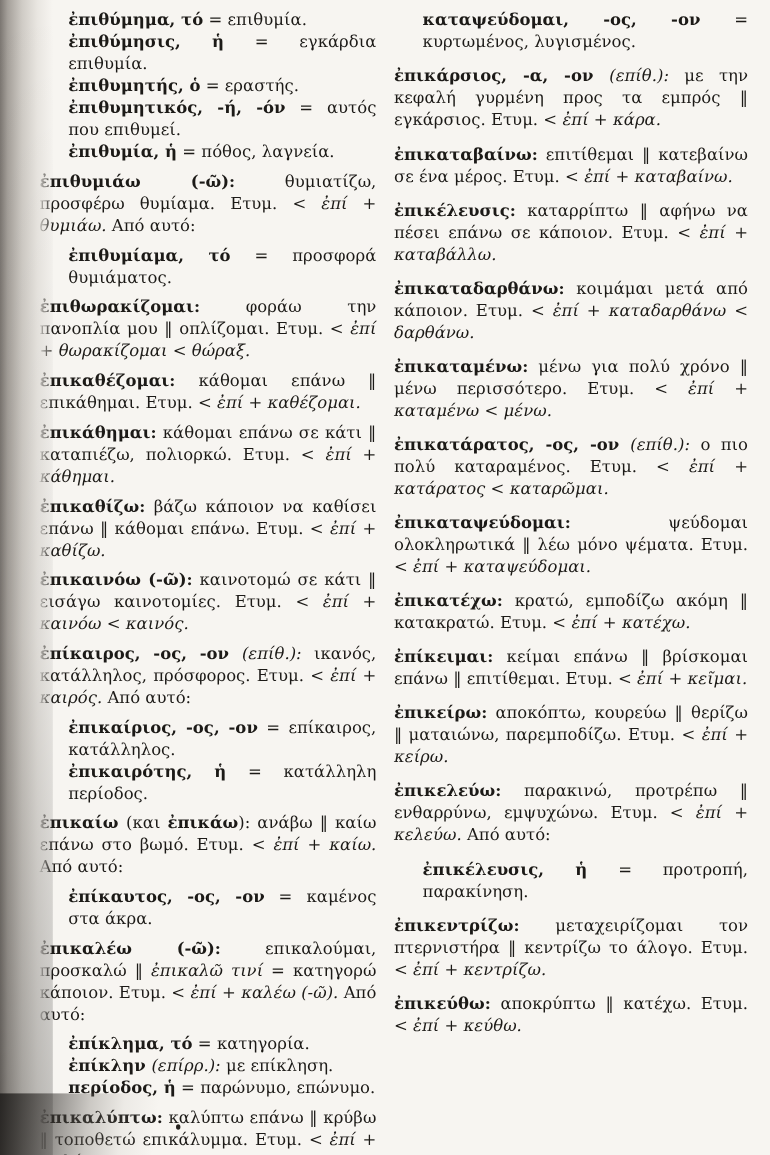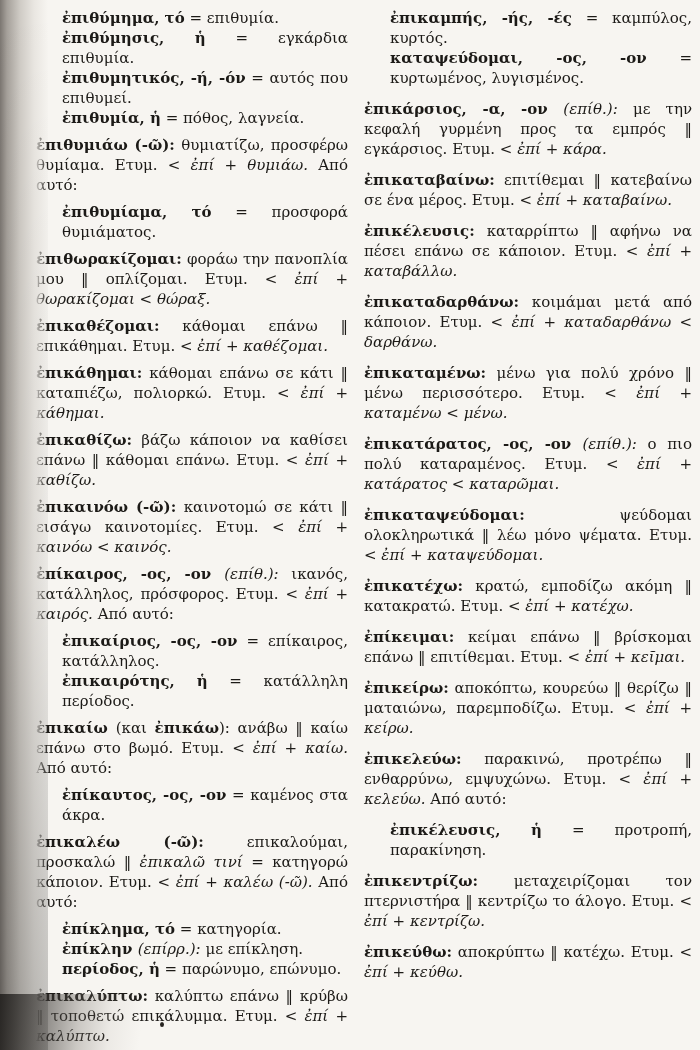--- a/index.html
+++ b/index.html
@@ -6,21 +6,21 @@
   body{
     width:700px;height:1050px;overflow:hidden;position:relative;
     background:#f7f5f1;
     color:#1c1a17;
     font-family:"DejaVu Serif","Liberation Serif",serif;
   }
   .page{
     position:relative;
     box-sizing:border-box;
     width:700px;height:1050px;
-    padding:8px 8px 0 36px;
+    padding:8px 20px 0 36px;
   }
   .columns{display:flex;gap:16px;}
   .column{box-sizing:border-box;}
   .column[data-col="0"]{width:312px;}
   .column[data-col="1"]{width:328px;}
   .entry{
     margin:0;
     font-size:15px;
     line-height:20px;
     text-align:justify;
@@ -56,20 +56,21 @@
   }
 </style>
 </head>
 <body>
 
 <div class="page">
   <div class="columns">
     <div class="column" data-col="0">
         <p class="entry sub"><span class="seg-b">ἐπιθύμημα, τό</span><span class="seg-n"> = επιθυμία.</span></p>
         <p class="entry sub"><span class="seg-b">ἐπιθύμησις, ἡ</span><span class="seg-n"> = εγκάρδια επιθυμία.</span></p>
+        <p class="entry sub"><span class="seg-b">ἐπιθυμητής, ὁ</span><span class="seg-n"> = εραστής.</span></p>
         <p class="entry sub"><span class="seg-b">ἐπιθυμητικός, -ή, -όν</span><span class="seg-n"> = αυτός που επιθυμεί.</span></p>
         <p class="entry sub"><span class="seg-b">ἐπιθυμία, ἡ</span><span class="seg-n"> = πόθος, λαγνεία.</span></p>
         <p class="entry main"><span class="seg-b">ἐπιθυμιάω (-ῶ):</span><span class="seg-n"> θυμιατίζω, προσφέρω θυμίαμα. Ετυμ. </span><span class="seg-i">&lt; ἐπί + θυμιάω.</span><span class="seg-n"> Από αυτό:</span></p>
         <p class="entry sub"><span class="seg-b">ἐπιθυμίαμα, τό</span><span class="seg-n"> = προσφορά θυμιάματος.</span></p>
         <p class="entry main"><span class="seg-b">ἐπιθωρακίζομαι:</span><span class="seg-n"> φοράω την πανοπλία μου ‖ οπλίζομαι. Ετυμ. </span><span class="seg-i">&lt; ἐπί + θωρακίζομαι &lt; θώραξ.</span></p>
         <p class="entry main"><span class="seg-b">ἐπικαθέζομαι:</span><span class="seg-n"> κάθομαι επάνω ‖ επικάθημαι. Ετυμ. </span><span class="seg-i">&lt; ἐπί + καθέζομαι.</span></p>
         <p class="entry main"><span class="seg-b">ἐπικάθημαι:</span><span class="seg-n"> κάθομαι επάνω σε κάτι ‖ καταπιέζω, πολιορκώ. Ετυμ. </span><span class="seg-i">&lt; ἐπί + κάθημαι.</span></p>
         <p class="entry main"><span class="seg-b">ἐπικαθίζω:</span><span class="seg-n"> βάζω κάποιον να καθίσει επάνω ‖ κάθομαι επάνω. Ετυμ. </span><span class="seg-i">&lt; ἐπί + καθίζω.</span></p>
         <p class="entry main"><span class="seg-b">ἐπικαινόω (-ῶ):</span><span class="seg-n"> καινοτομώ σε κάτι ‖ εισάγω καινοτομίες. Ετυμ. </span><span class="seg-i">&lt; ἐπί + καινόω &lt; καινός.</span></p>
         <p class="entry main"><span class="seg-b">ἐπίκαιρος, -ος, -ον </span><span class="seg-i">(επίθ.):</span><span class="seg-n"> ικανός, κατάλληλος, πρόσφορος. Ετυμ. </span><span class="seg-i">&lt; ἐπί + καιρός.</span><span class="seg-n"> Από αυτό:</span></p>
@@ -77,21 +78,20 @@
         <p class="entry sub"><span class="seg-b">ἐπικαιρότης, ἡ</span><span class="seg-n"> = κατάλληλη περίοδος.</span></p>
         <p class="entry main"><span class="seg-b">ἐπικαίω </span><span class="seg-n">(και </span><span class="seg-b">ἐπικάω</span><span class="seg-n">): ανάβω ‖ καίω επάνω στο βωμό. Ετυμ. </span><span class="seg-i">&lt; ἐπί + καίω.</span><span class="seg-n"> Από αυτό:</span></p>
         <p class="entry sub"><span class="seg-b">ἐπίκαυτος, -ος, -ον</span><span class="seg-n"> = καμένος στα άκρα.</span></p>
         <p class="entry main"><span class="seg-b">ἐπικαλέω (-ῶ):</span><span class="seg-n"> επικαλούμαι, προσκαλώ ‖ </span><span class="seg-i">ἐπικαλῶ τινί</span><span class="seg-n"> = κατηγορώ κάποιον. Ετυμ. </span><span class="seg-i">&lt; ἐπί + καλέω (-ῶ).</span><span class="seg-n"> Από αυτό:</span></p>
         <p class="entry sub"><span class="seg-b">ἐπίκλημα, τό</span><span class="seg-n"> = κατηγορία.</span></p>
         <p class="entry sub"><span class="seg-b">ἐπίκλην </span><span class="seg-i">(επίρρ.):</span><span class="seg-n"> με επίκληση.</span></p>
         <p class="entry sub"><span class="seg-b">περίοδος, ἡ</span><span class="seg-n"> = παρώνυμο, επώνυμο.</span></p>
         <p class="entry main"><span class="seg-b">ἐπικαλύπτω:</span><span class="seg-n"> καλύπτω επάνω ‖ κρύβω ‖ τοποθετώ επικάλυμμα. Ετυμ. </span><span class="seg-i">&lt; ἐπί + καλύπτω.</span></p>
       </div>
     <div class="column" data-col="1">
-        <p class="entry sub"><span class="seg-b">ἐπικαμπής, -ής, -ές</span><span class="seg-n"> = καμπύλος, κυρτός.</span></p>
         <p class="entry sub"><span class="seg-b">καταψεύδομαι, -ος, -ον</span><span class="seg-n"> = κυρτωμένος, λυγισμένος.</span></p>
         <p class="entry main"><span class="seg-b">ἐπικάρσιος, -α, -ον </span><span class="seg-i">(επίθ.):</span><span class="seg-n"> με την κεφαλή γυρμένη προς τα εμπρός ‖ εγκάρσιος. Ετυμ. </span><span class="seg-i">&lt; ἐπί + κάρα.</span></p>
         <p class="entry main"><span class="seg-b">ἐπικαταβαίνω:</span><span class="seg-n"> επιτίθεμαι ‖ κατεβαίνω σε ένα μέρος. Ετυμ. </span><span class="seg-i">&lt; ἐπί + καταβαίνω.</span></p>
         <p class="entry main"><span class="seg-b">ἐπικέλευσις:</span><span class="seg-n"> καταρρίπτω ‖ αφήνω να πέσει επάνω σε κάποιον. Ετυμ. </span><span class="seg-i">&lt; ἐπί + καταβάλλω.</span></p>
         <p class="entry main"><span class="seg-b">ἐπικαταδαρθάνω:</span><span class="seg-n"> κοιμάμαι μετά από κάποιον. Ετυμ. </span><span class="seg-i">&lt; ἐπί + καταδαρθάνω &lt; δαρθάνω.</span></p>
         <p class="entry main"><span class="seg-b">ἐπικαταμένω:</span><span class="seg-n"> μένω για πολύ χρόνο ‖ μένω περισσότερο. Ετυμ. </span><span class="seg-i">&lt; ἐπί + καταμένω &lt; μένω.</span></p>
         <p class="entry main"><span class="seg-b">ἐπικατάρατος, -ος, -ον </span><span class="seg-i">(επίθ.):</span><span class="seg-n"> ο πιο πολύ καταραμένος. Ετυμ. </span><span class="seg-i">&lt; ἐπί + κατάρατος &lt; καταρῶμαι.</span></p>
         <p class="entry main"><span class="seg-b">ἐπικαταψεύδομαι:</span><span class="seg-n"> ψεύδομαι ολοκληρωτικά ‖ λέω μόνο ψέματα. Ετυμ. </span><span class="seg-i">&lt; ἐπί + καταψεύδομαι.</span></p>
         <p class="entry main"><span class="seg-b">ἐπικατέχω:</span><span class="seg-n"> κρατώ, εμποδίζω ακόμη ‖ κατακρατώ. Ετυμ. </span><span class="seg-i">&lt; ἐπί + κατέχω.</span></p>
         <p class="entry main"><span class="seg-b">ἐπίκειμαι:</span><span class="seg-n"> κείμαι επάνω ‖ βρίσκομαι επάνω ‖ επιτίθεμαι. Ετυμ. </span><span class="seg-i">&lt; ἐπί + κεῖμαι.</span></p>

